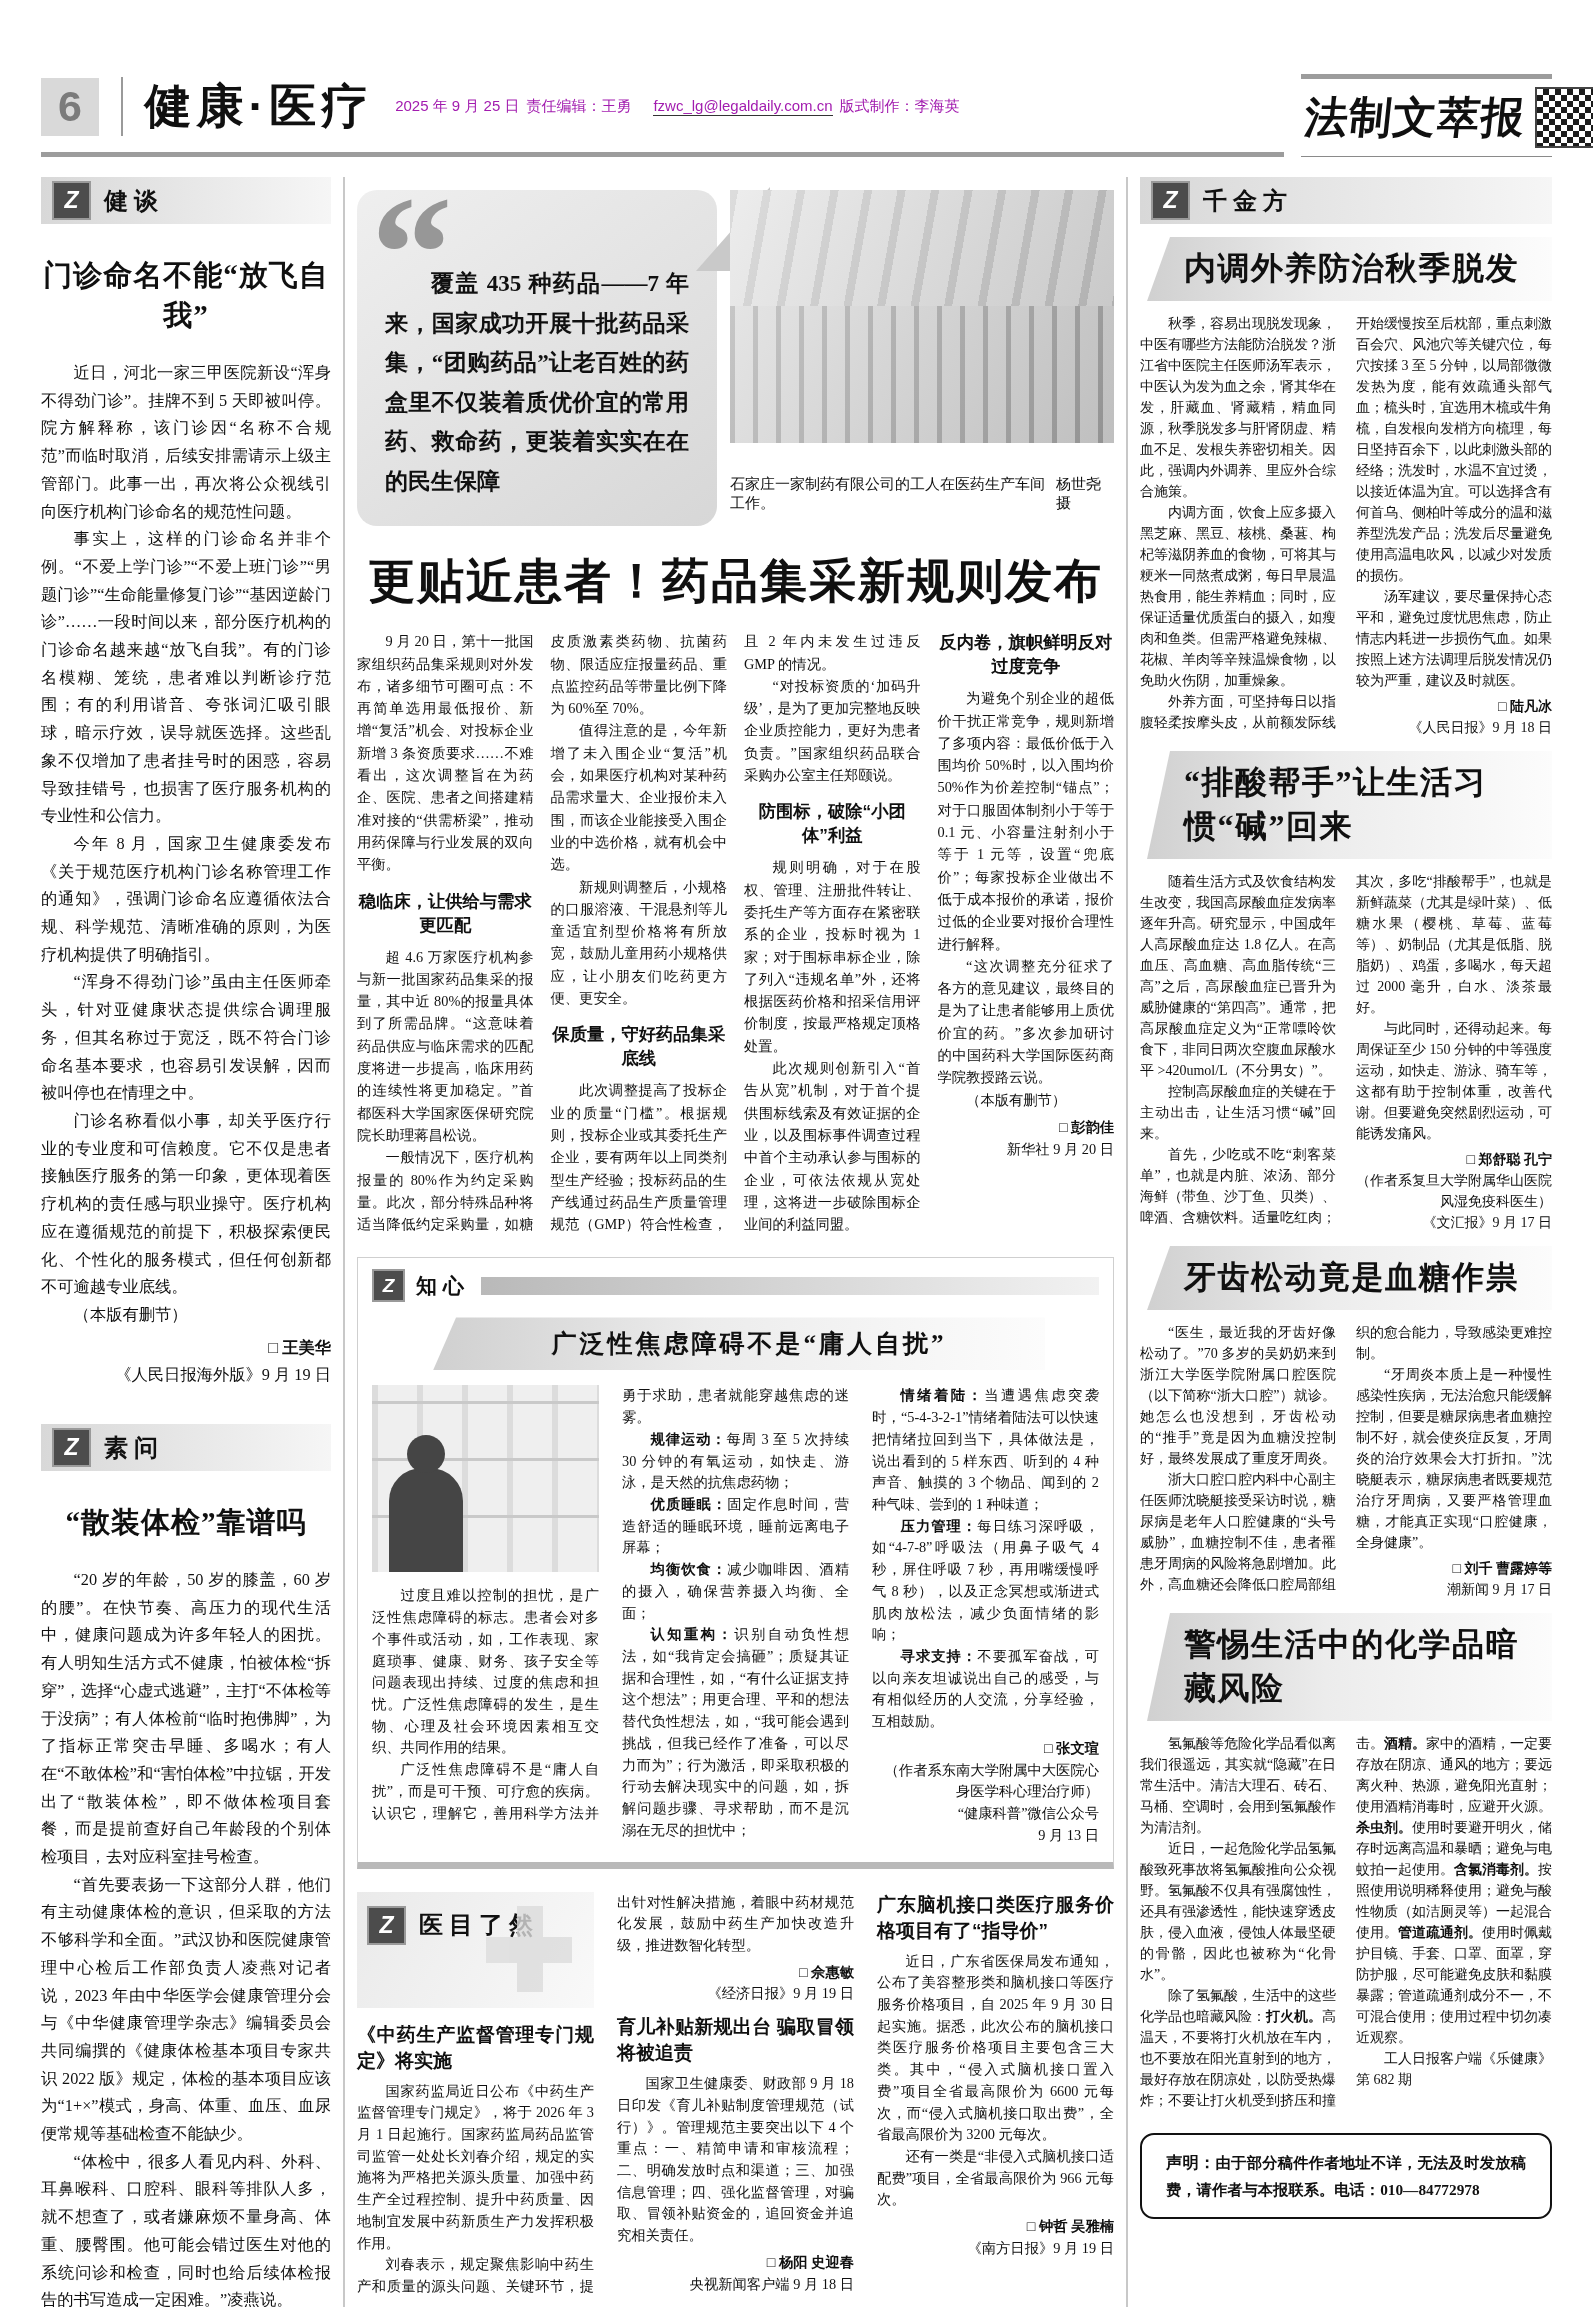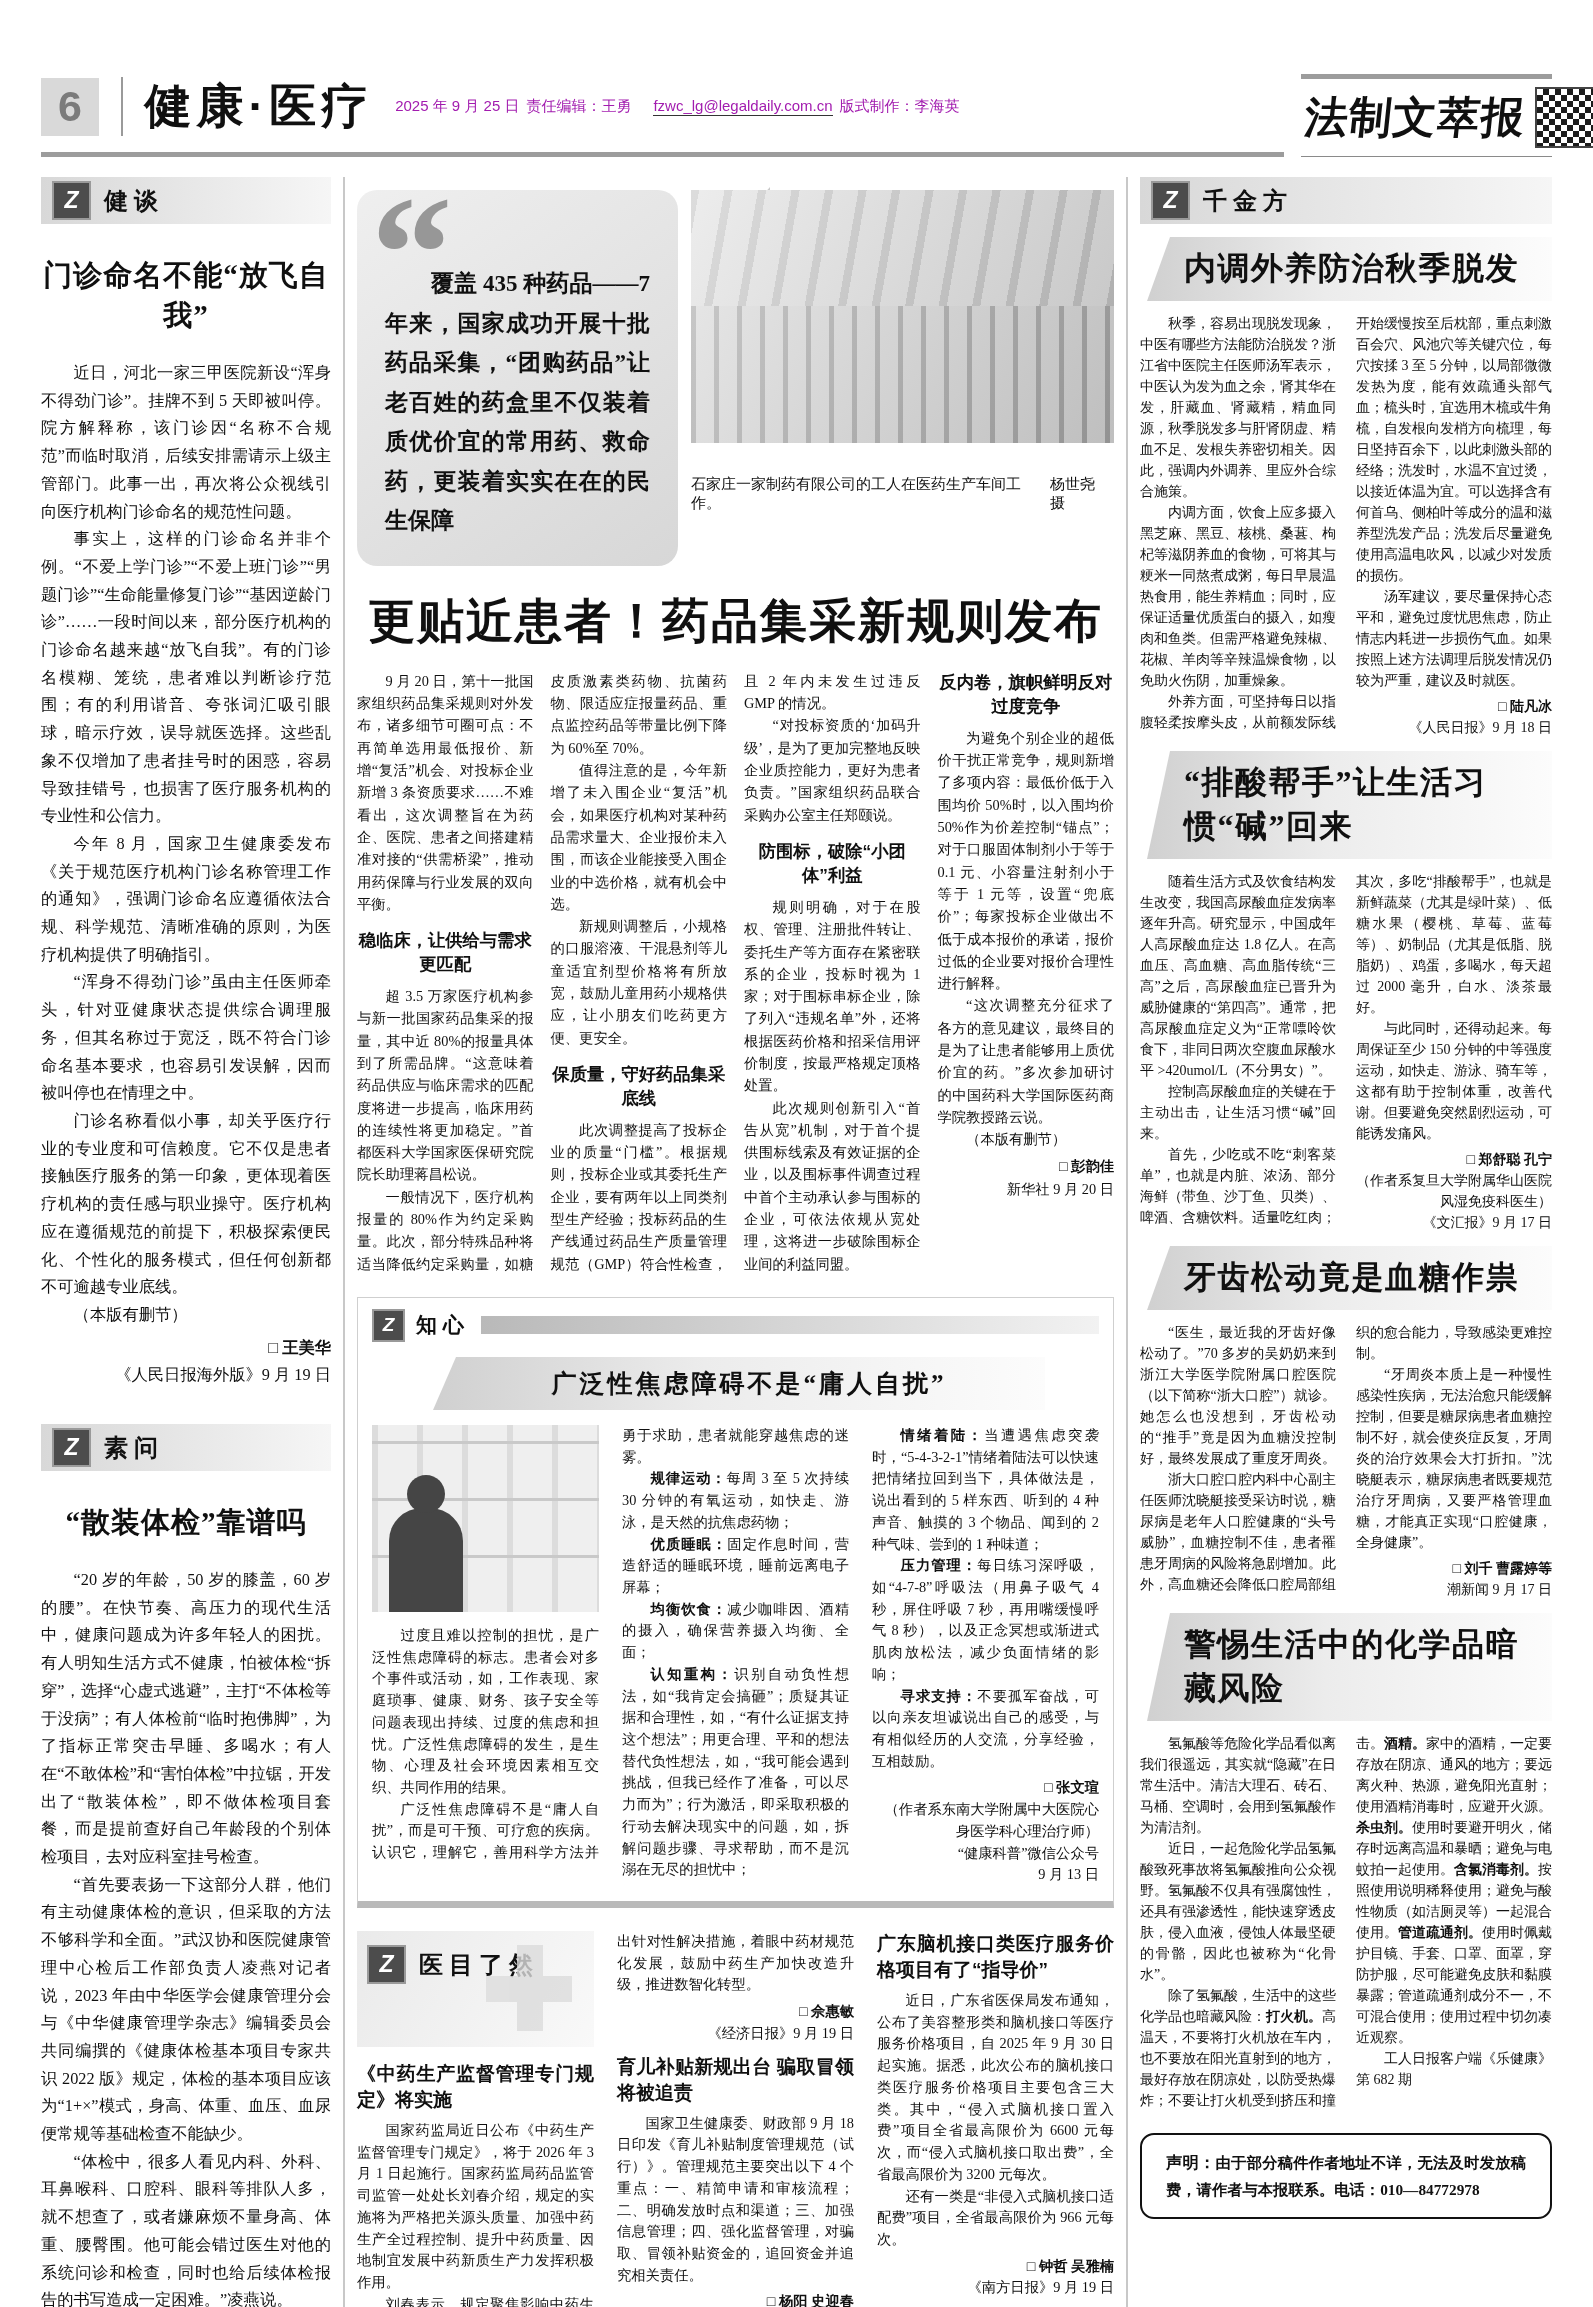--- a/index.html
+++ b/index.html
@@ -43,21 +43,21 @@
          font:italic 900 23px "Liberation Sans",sans-serif;}
   .label-text{font:bold 24px "Liberation Sans",sans-serif;letter-spacing:6px;}
   
   .lheadline{font:bold 29px "Liberation Serif",serif;text-align:center;
              letter-spacing:1px;margin:32px 0 23px;text-indent:0;}
   .label-bar.second{margin-top:35px;}
   
   .quote-row{display:flex;gap:13px;margin:13px 0 3px;position:relative;}
   .tri{position:absolute;left:339px;top:-3px;width:0;height:0;
        border-left:74px solid transparent;border-bottom:84px solid #c9c9c9;}
-  .quote-card{width:321px;flex:none;min-height:286px;box-sizing:border-box;
+  .quote-card{width:360px;flex:none;min-height:286px;box-sizing:border-box;
               background:linear-gradient(145deg,#efefef,#d7d7d7);
               border-radius:20px;padding:74px 28px 25px;position:relative;}
   .quote-card::before{content:"\201C";position:absolute;top:-18px;left:14px;
               font:bold 163px "Liberation Serif",serif;color:#979797;line-height:1;}
   .quote-text{font-weight:bold;font-size:23px;line-height:1.72;text-indent:2em;}
   .photo-wrap{flex:1;min-width:0;}
   .photo{height:253px;position:relative;overflow:hidden;background:#d5d5d5;}
   .ph-top{height:46%;background:repeating-linear-gradient(100deg,#c0c0c0 0 8px,#dedede 8px 33px);}
   .ph-bottom{height:54%;background:repeating-linear-gradient(90deg,#a6a6a6 0 5px,#d9d9d9 5px 23px);}
   .photo::after{content:"";position:absolute;inset:0;
@@ -187,21 +187,21 @@
           </div>
         </div>
       </div>
 
       <h1 class="main-headline">更贴近患者！药品集采新规则发布</h1>
 
       <div class="main-cols">
         <p>9 月 20 日，第十一批国家组织药品集采规则对外发布，诸多细节可圈可点：不再简单选用最低报价、新增“复活”机会、对投标企业新增 3 条资质要求……不难看出，这次调整旨在为药企、医院、患者之间搭建精准对接的“供需桥梁”，推动用药保障与行业发展的双向平衡。</p>
 
         <h3 class="sub">稳临床，让供给与需求更匹配</h3>
-        <p>超 3.5 万家医疗机构参与新一批国家药品集采的报量，其中近 80%的报量具体到了所需品牌。“这意味着药品供应与临床需求的匹配度将进一步提高，临床用药的连续性将更加稳定。”首都医科大学国家医保研究院院长助理蒋昌松说。</p>
+        <p>超 4.6 万家医疗机构参与新一批国家药品集采的报量，其中近 80%的报量具体到了所需品牌。“这意味着药品供应与临床需求的匹配度将进一步提高，临床用药的连续性将更加稳定。”首都医科大学国家医保研究院院长助理蒋昌松说。</p>
         <p>一般情况下，医疗机构报量的 80%作为约定采购量。此次，部分特殊品种将适当降低约定采购量，如糖皮质激素类药物、抗菌药物、限适应症报量药品、重点监控药品等带量比例下降为 60%至 70%。</p>
         <p>值得注意的是，今年新增了未入围企业“复活”机会，如果医疗机构对某种药品需求量大、企业报价未入围，而该企业能接受入围企业的中选价格，就有机会中选。</p>
         <p>新规则调整后，小规格的口服溶液、干混悬剂等儿童适宜剂型价格将有所放宽，鼓励儿童用药小规格供应，让小朋友们吃药更方便、更安全。</p>
 
         <h3 class="sub">保质量，守好药品集采底线</h3>
         <p>此次调整提高了投标企业的质量“门槛”。根据规则，投标企业或其委托生产企业，要有两年以上同类剂型生产经验；投标药品的生产线通过药品生产质量管理规范（GMP）符合性检查，且 2 年内未发生过违反 GMP 的情况。</p>
         <p>“对投标资质的‘加码升级’，是为了更加完整地反映企业质控能力，更好为患者负责。”国家组织药品联合采购办公室主任郑颐说。</p>
 
         <h3 class="sub">防围标，破除“小团体”利益</h3>
         <p>规则明确，对于在股权、管理、注册批件转让、委托生产等方面存在紧密联系的企业，投标时视为 1 家；对于围标串标企业，除了列入“违规名单”外，还将根据医药价格和招采信用评价制度，按最严格规定顶格处置。</p>

